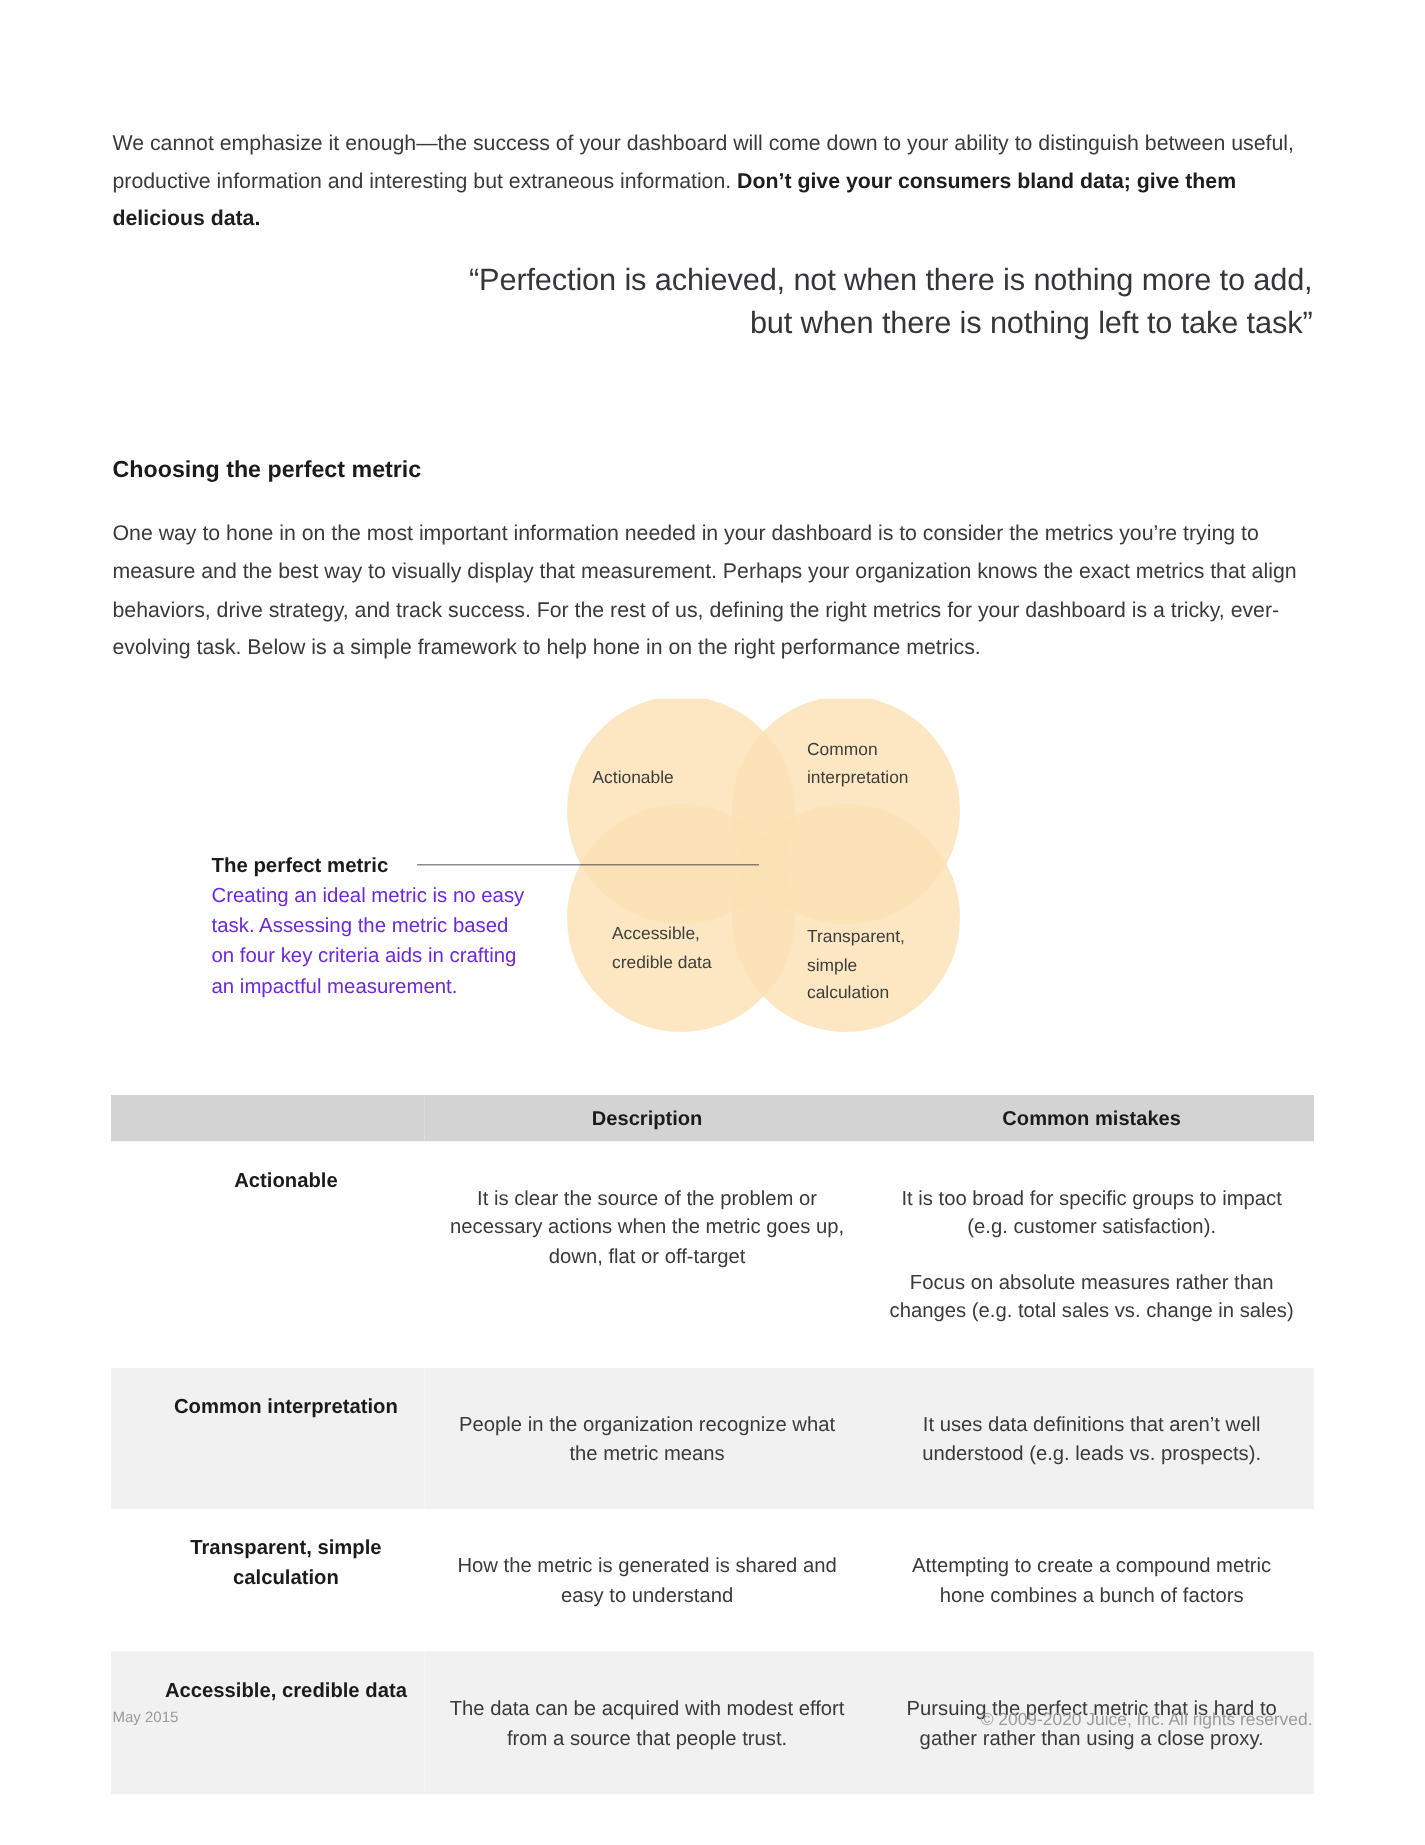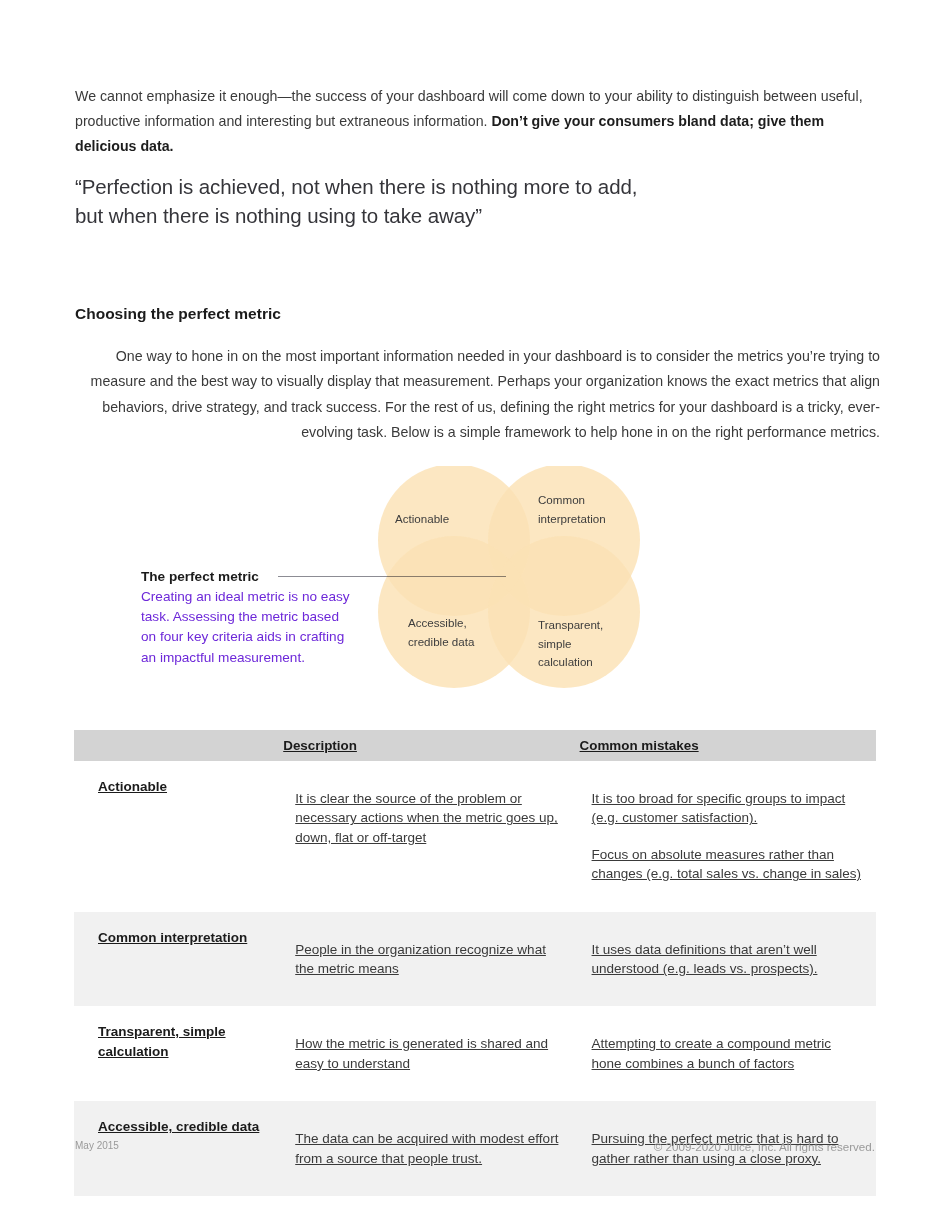--- a/index.html
+++ b/index.html
@@ -34,21 +34,21 @@
     color: #3a3a3a;
   }
   .intro b { font-weight: bold; color: #1d1d1d; }
 
   
   .quote-block {
     position: absolute;
     left: 75px;
     top: 172px;
     width: 800px;
-    text-align: left;
+    text-align: right;
   }
   .quote-line {
     font-size: 20.5px;
     line-height: 29px;
     color: #35353a;
     letter-spacing: -0.1px;
   }
   .quote-author {
     margin-top: 12px;
     font-size: 14.5px;
@@ -67,21 +67,20 @@
 
   
   .body-para {
     position: absolute;
     left: 75px;
     top: 330px;
     width: 805px;
     font-size: 14.2px;
     line-height: 25.3px;
     color: #3a3a3a;
-    text-align: right;
   }
 
   
   .venn-wrap {
     position: absolute;
     left: 378px;
     top: 466px;
     width: 262px;
     height: 222px;
   }
@@ -129,23 +128,22 @@
   
   .tbl {
     position: absolute;
     left: 74px;
     top: 730px;
     width: 802px;
     border-collapse: collapse;
   }
   .tbl td, .tbl th {
     vertical-align: top;
-    text-align: left;
+    text-align: center;
     padding: 0;
-    text-decoration: underline;
   }
   .tbl thead tr { background: #d3d3d3; height: 31px; }
   .tbl thead th {
     font-size: 13.4px;
     font-weight: bold;
     color: #1b1b1b;
     padding-top: 8px;
   }
   .col-a { width: 190px; }
   .col-b { width: 306px; }
@@ -186,21 +184,21 @@
 </style>
 </head>
 <body>
 
 <div class="page">
 
   <p class="intro"><span>We cannot emphasize it enough—the success of your dashboard will come down to your ability to distinguish between useful, productive information and interesting but extraneous information. </span><b>Don’t give your consumers bland data; give them delicious data.</b></p>
 
   <div class="quote-block">
     <div class="quote-line">“Perfection is achieved, not when there is nothing more to add,</div>
-    <div class="quote-line">but when there is nothing using to take away”</div>
+    <div class="quote-line">but when there is nothing left to take task”</div>
   </div>
 
   <h2 class="section-heading">Choosing the perfect metric</h2>
 
   <p class="body-para">One way to hone in on the most important information needed in your dashboard is to consider the metrics you’re trying to measure and the best way to visually display that measurement. Perhaps your organization knows the exact metrics that align behaviors, drive strategy, and track success. For the rest of us, defining the right metrics for your dashboard is a tricky, ever-evolving task. Below is a simple framework to help hone in on the right performance metrics.</p>
 
   <div class="connector"></div>
 
   <div class="callout">
     <div class="callout-title">The perfect metric</div>

